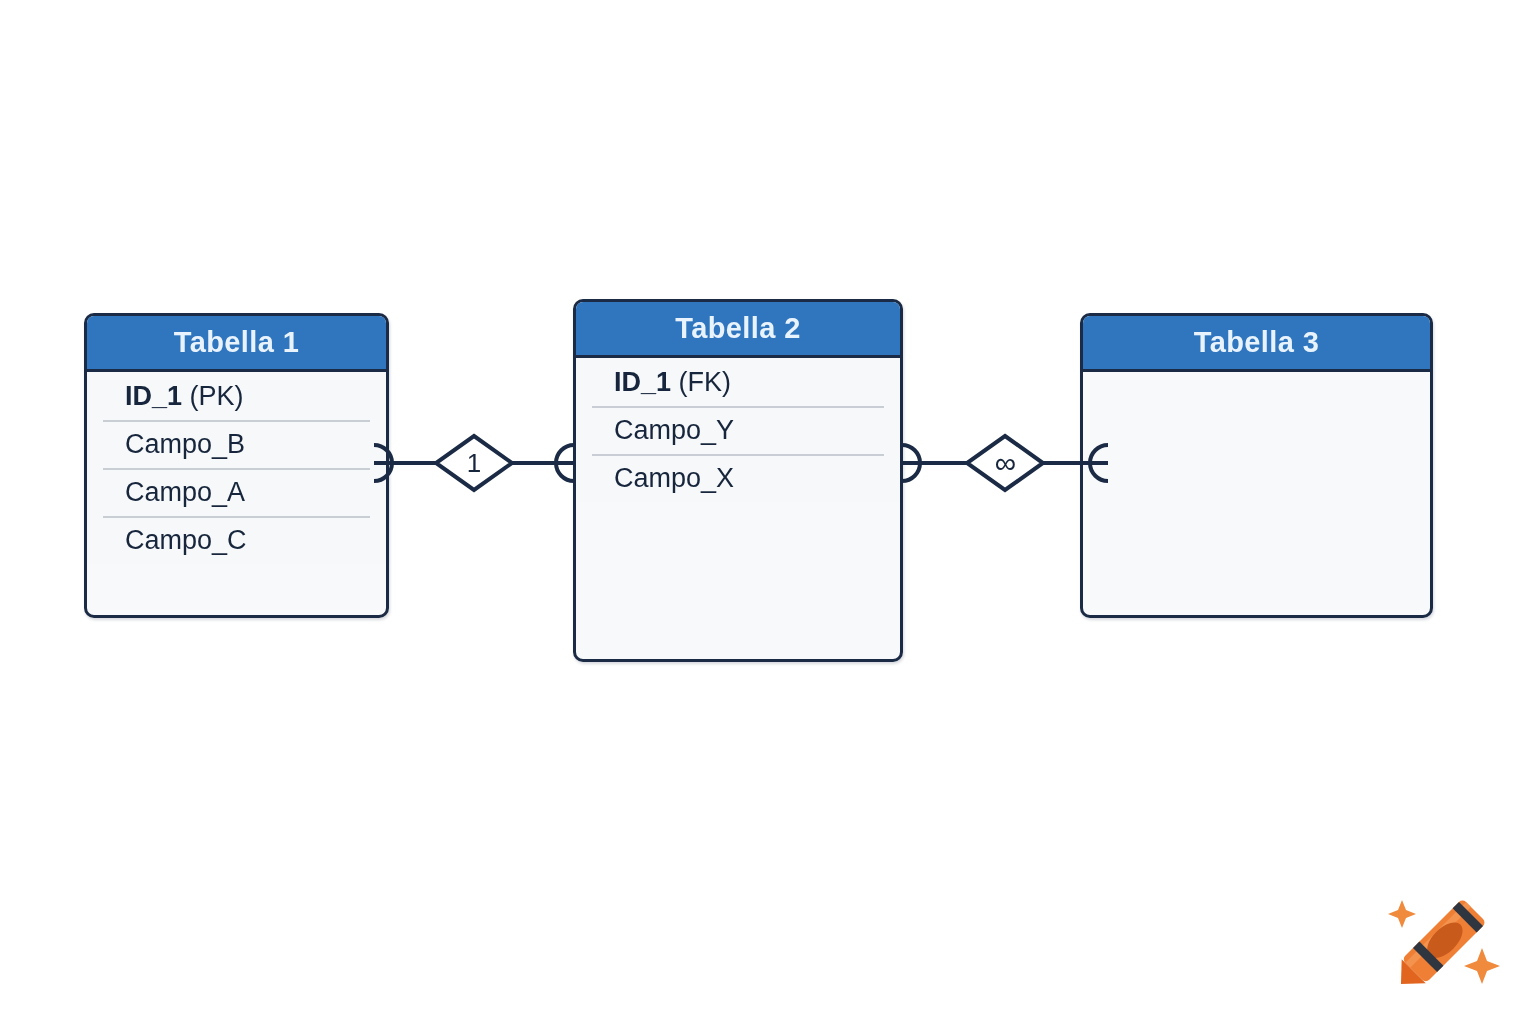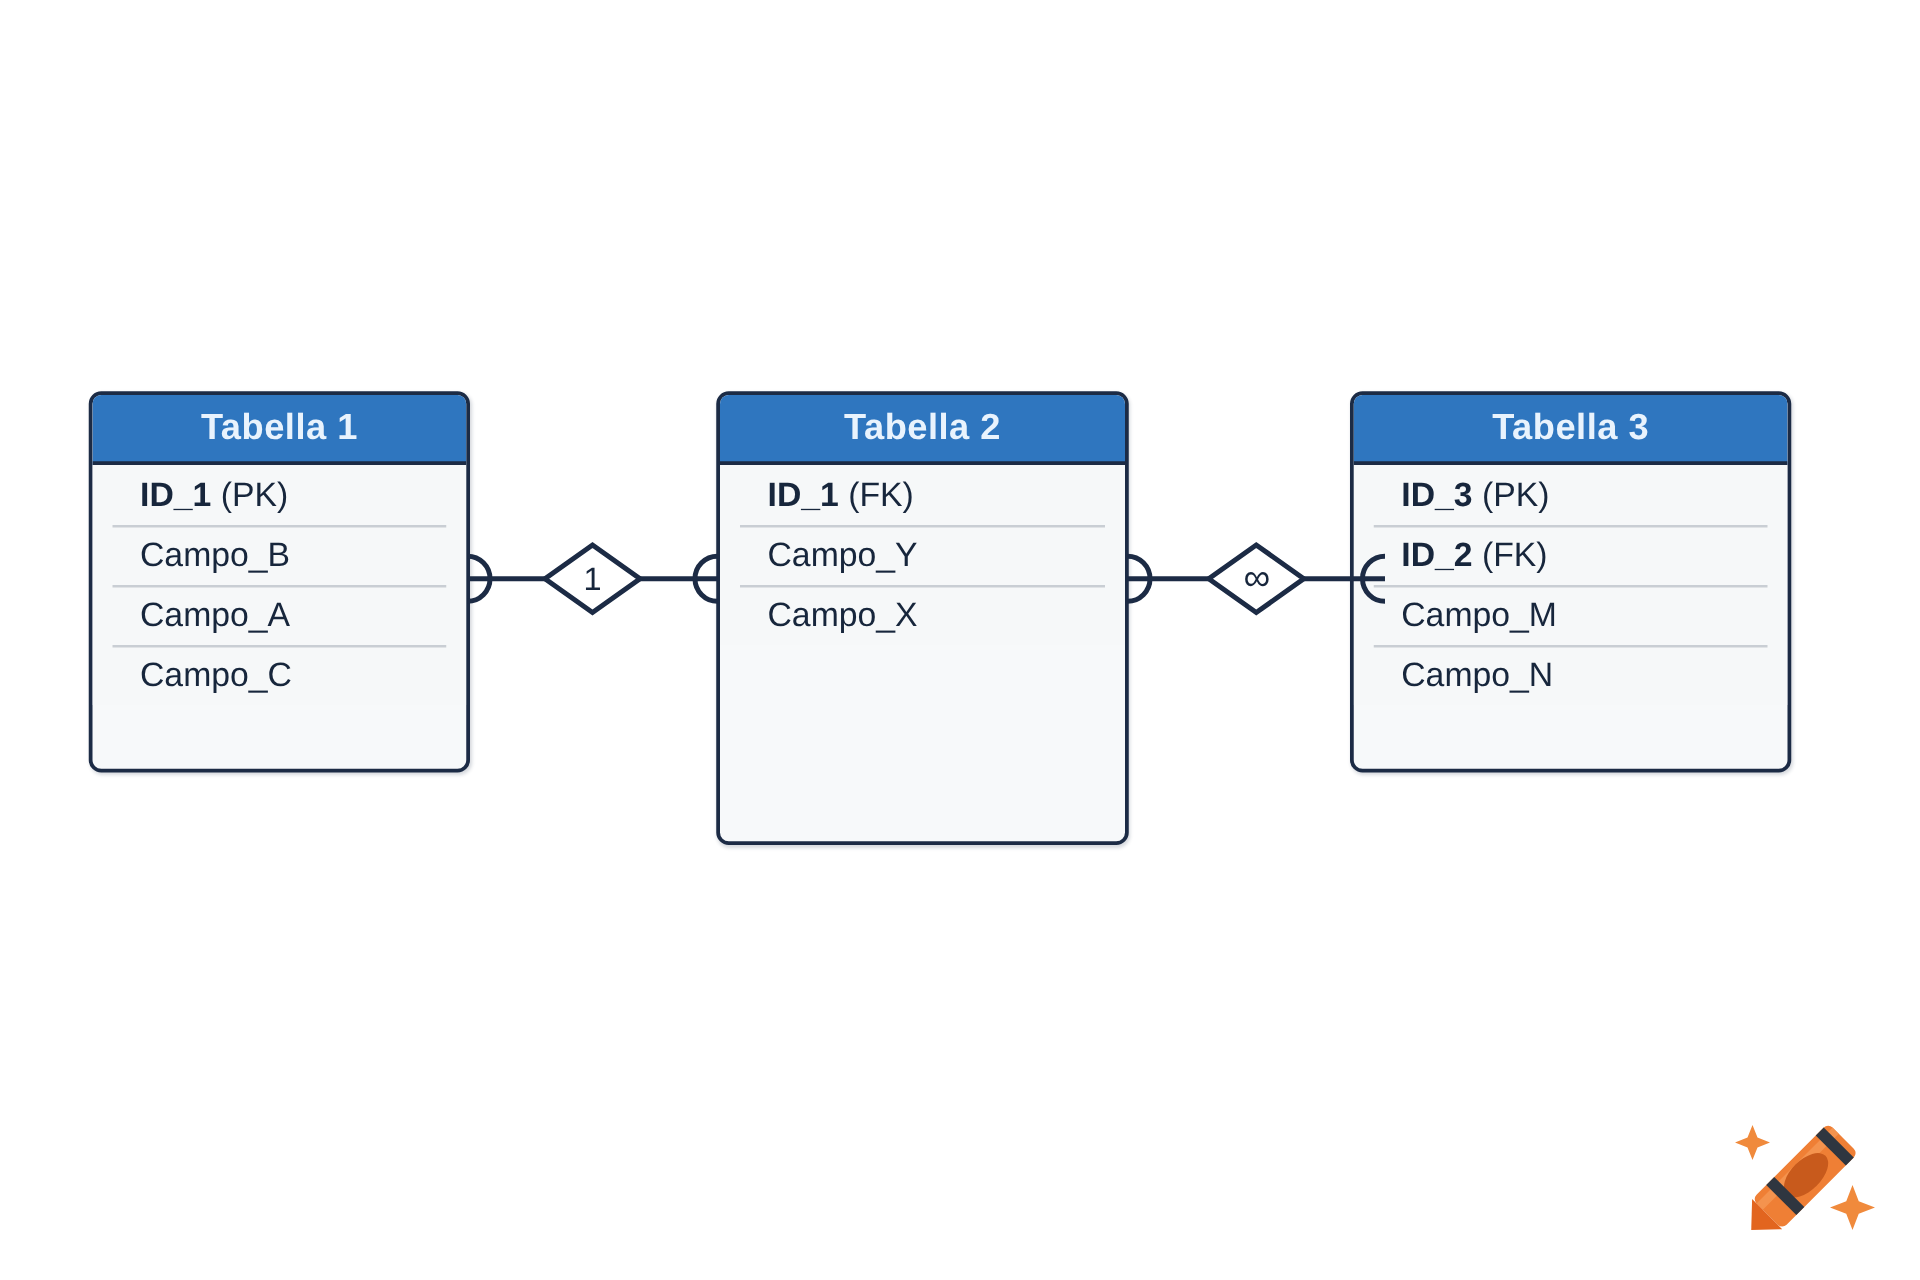--- a/index.html
+++ b/index.html
@@ -101,74 +101,60 @@
   .watermark {
     position: absolute;
     pointer-events: none;
   }
 </style>
 </head>
 <body>
 
 <div id="canvas">
 
-  <div class="entity" style="left:71px; top:313px; width:305px; height:305px;">
+  <div class="entity" style="left:84px; top:313px; width:305px; height:305px;">
     <div class="entity-header">
       <span class="entity-title">Tabella 1</span>
     </div>
     <div class="entity-body">
       <div class="field-row">
         <span class="field-text"><b>ID_1</b> <span class="plain">(PK)</span></span>
       </div>
       <div class="field-row">
         <span class="field-text"><span class="plain">Campo_B</span></span>
       </div>
       <div class="field-row">
         <span class="field-text"><span class="plain">Campo_A</span></span>
       </div>
       <div class="field-row">
         <span class="field-text"><span class="plain">Campo_C</span></span>
       </div>
     </div>
   </div>
 
-  <div class="entity" style="left:573px; top:313px; width:330px; height:363px;">
+  <div class="entity" style="left:573px; top:299px; width:330px; height:363px;">
     <div class="entity-header">
       <span class="entity-title">Tabella 2</span>
     </div>
     <div class="entity-body">
       <div class="field-row">
         <span class="field-text"><b>ID_1</b> <span class="plain">(FK)</span></span>
       </div>
       <div class="field-row">
         <span class="field-text"><span class="plain">Campo_Y</span></span>
       </div>
       <div class="field-row">
         <span class="field-text"><span class="plain">Campo_X</span></span>
       </div>
     </div>
   </div>
 
   <div class="entity" style="left:1080px; top:313px; width:353px; height:305px;">
     <div class="entity-header">
       <span class="entity-title">Tabella 3</span>
-    </div>
-    <div class="entity-body">
-      <div class="field-row">
-        <span class="field-text"><b>ID_3</b> <span class="plain">(PK)</span></span>
-      </div>
-      <div class="field-row">
-        <span class="field-text"><b>ID_2</b> <span class="plain">(FK)</span></span>
-      </div>
-      <div class="field-row">
-        <span class="field-text"><span class="plain">Campo_M</span></span>
-      </div>
-      <div class="field-row">
-        <span class="field-text"><span class="plain">Campo_N</span></span>
-      </div>
     </div>
   </div>
 
   <svg class="connector" style="left:368px; top:430px; width:212px; height:66px;" viewBox="0 0 212 66">
 
     <path d="M 6 15 A 18 18 0 0 1 6 51" fill="none" stroke="#1c2b45" stroke-width="4"></path>
 
     <path d="M 206 15 A 18 18 0 0 0 206 51" fill="none" stroke="#1c2b45" stroke-width="4"></path>
 
     <line x1="6" y1="33" x2="68" y2="33" stroke="#1c2b45" stroke-width="4"></line>

